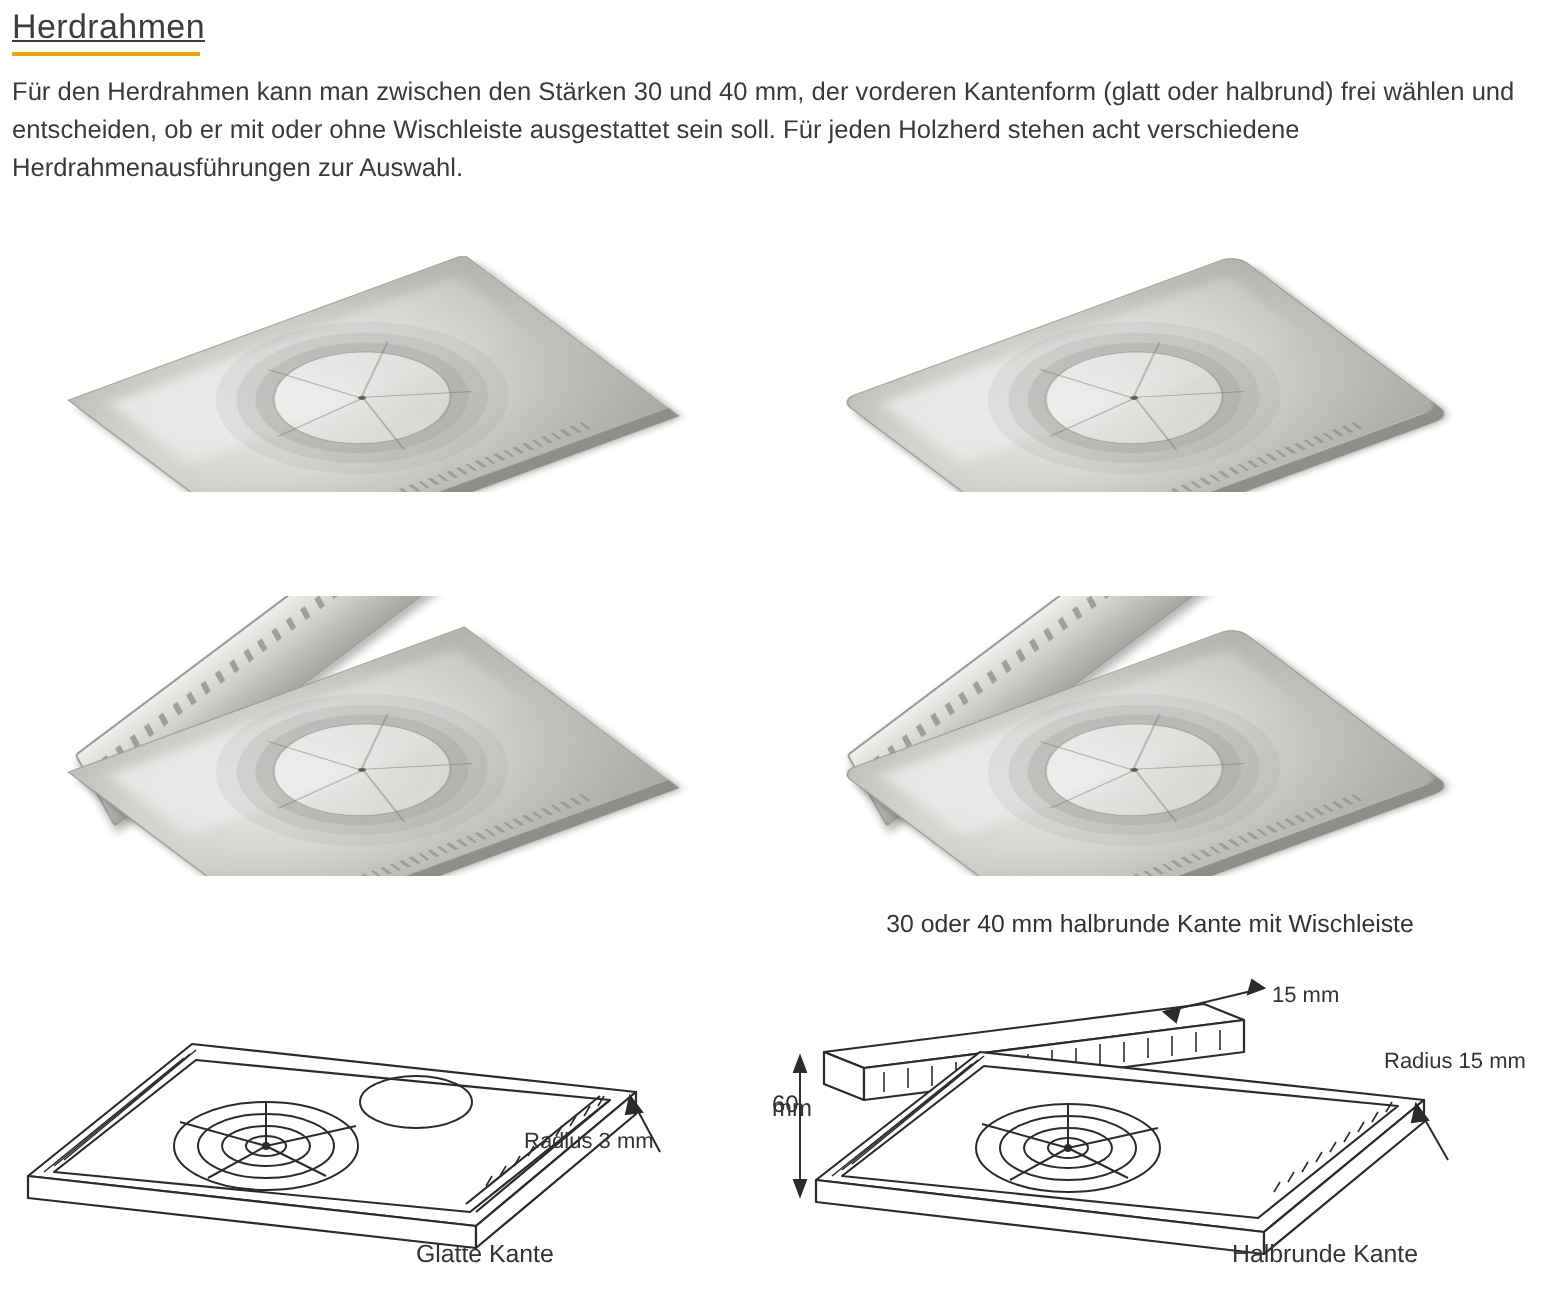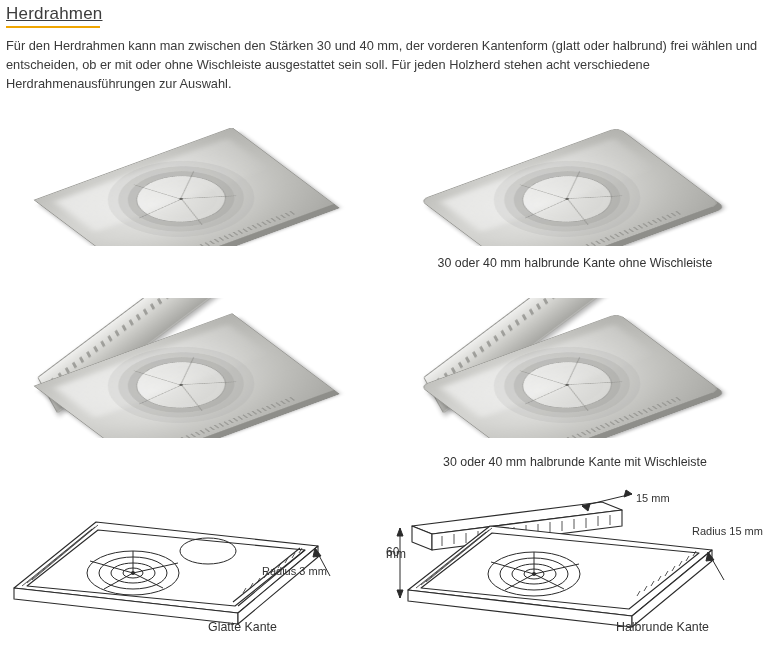--- a/index.html
+++ b/index.html
@@ -208,21 +208,20 @@
           <div class="spoke" style="transform:rotate(12deg)"></div>
           <div class="spoke" style="transform:rotate(84deg)"></div>
           <div class="spoke" style="transform:rotate(156deg)"></div>
           <div class="spoke" style="transform:rotate(228deg)"></div>
           <div class="spoke" style="transform:rotate(300deg)"></div>
         </div>
         <div class="perf-band"></div>
       </div>
     </div>
   </div>
-  <div class="caption" style="left:392px; top:256px; width:366px;">30 oder 40 mm halbrunde Kante ohne Wischleiste</div>
 
   <div class="photo" style="left:8px; top:298px; width:360px; height:140px;">
     <div class="plate-wrap">
       <div class="rail" style="left:14px; top:6px;">
         <div class="holes"></div>
       </div>
       <div class="slab" style="left:50px; top:-6px; width:250px; height:190px;">
         <div class="sheen"></div>
         <div class="burner">
           <div class="spoke" style="transform:rotate(12deg)"></div>

